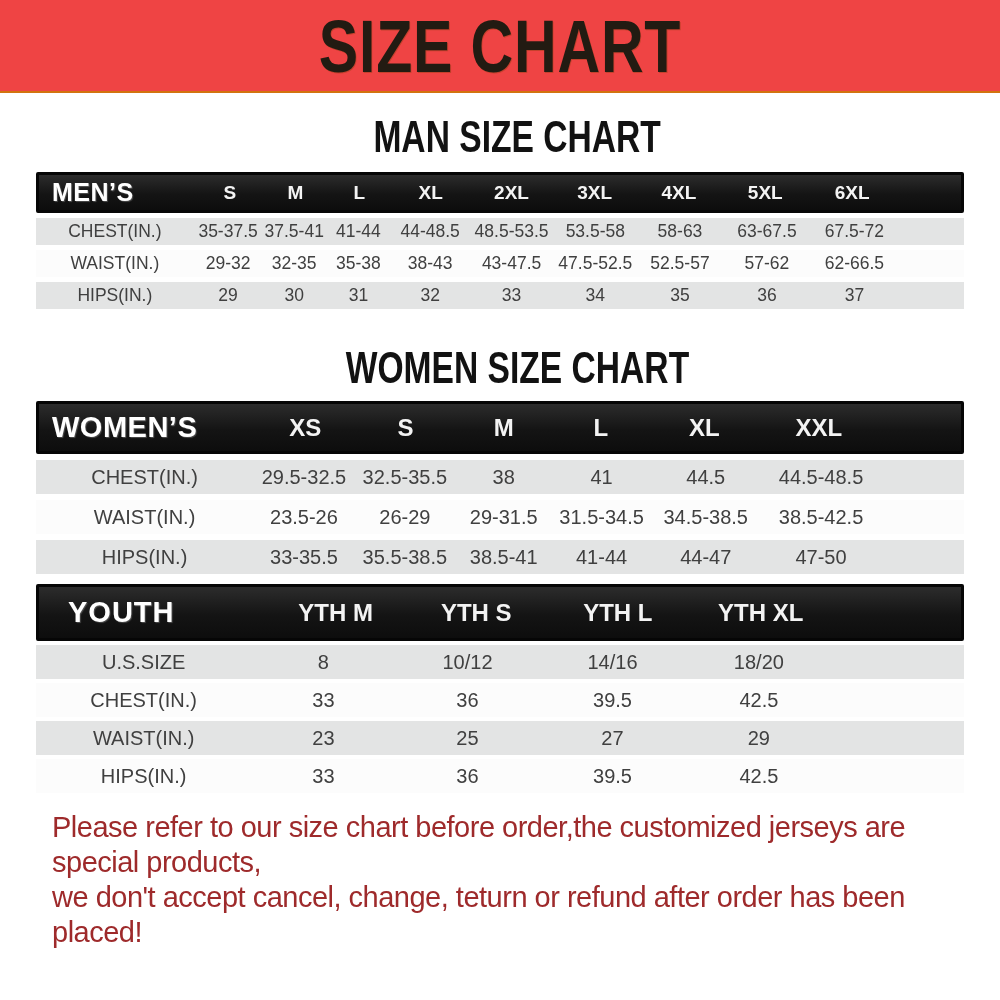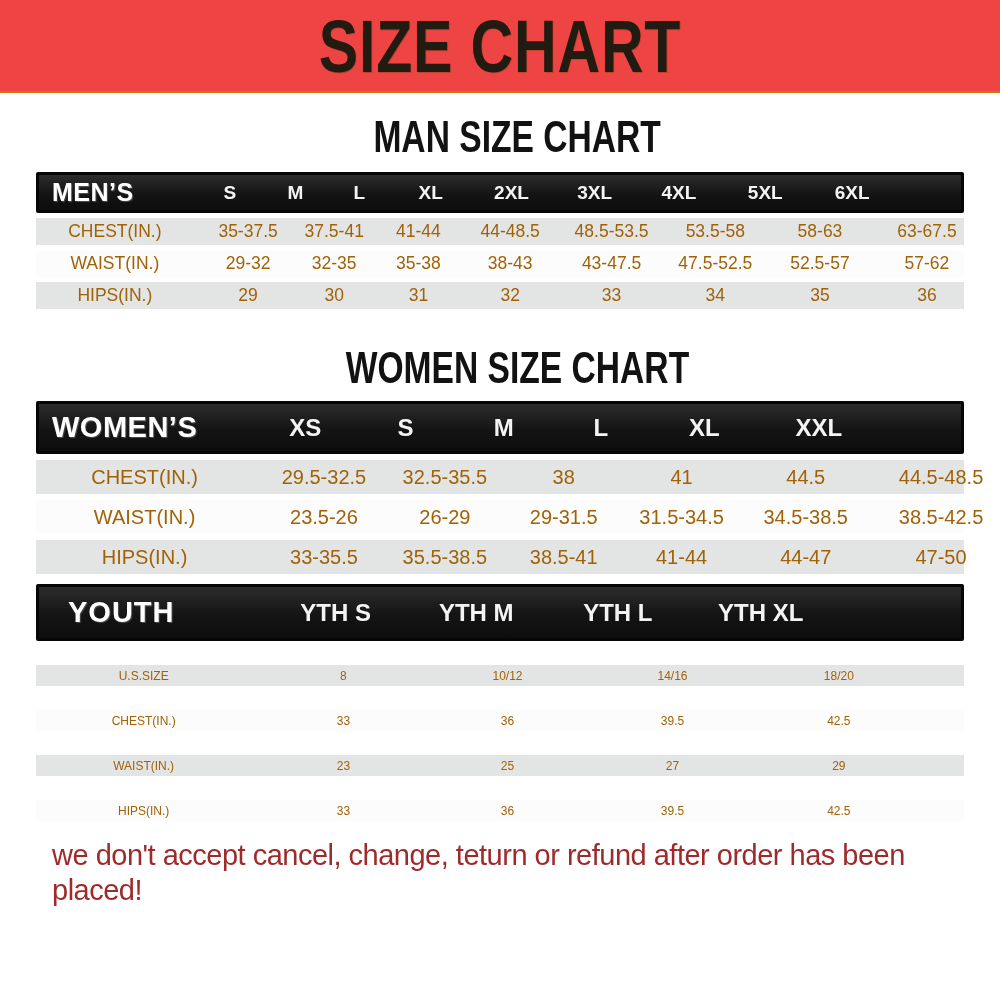--- a/index.html
+++ b/index.html
@@ -57,21 +57,21 @@
   .trow {
     display: grid;
     align-items: center;
   }
   .thead {
     background: linear-gradient(180deg, #2c2c2c 0%, #141414 55%, #0d0d0d 100%);
     border: 3px solid #060606;
     border-radius: 2px;
     color: #ffffff;
   }
-  .tdata { color: #a16207; gap: 20px; }
+  .tdata { color: #404040; }
   .row-gray  { background: #e3e4e4; }
   .row-white { background: #fcfcfc; }
 
   .tcell {
     display: flex;
     align-items: center;
     justify-content: center;
     white-space: nowrap;
   }
   .head-label {
@@ -94,21 +94,21 @@
   .women .trow  { grid-template-columns: 23.4% 10.95% 10.8% 10.5% 10.6% 11.85% 13% 1fr; }
   .women .thead { height: 53px; font-size: 24px; }
   .women .head-label { font-size: 29px; }
   .women .tdata { height: 34px; margin-top: 6px; font-size: 20px; }
   .women { margin-top: 10px; }
 
   
   .youth .trow  { grid-template-columns: 23.2% 15.55% 15.5% 15.75% 15.8% 1fr; }
   .youth .thead { height: 57px; font-size: 24px; padding-left: 16px; }
   .youth .head-label { font-size: 29px; letter-spacing: 1px; }
-  .youth .tdata { height: 21px; margin-top: 24px; font-size: 12px; }
+  .youth .tdata { height: 34px; margin-top: 4px; font-size: 20px; }
   .youth { margin-top: 10px; }
 
   
   .footer-note {
     margin-top: 17px;
     padding-left: 52px;
     padding-right: 20px;
     color: #9e2a2b;
     font-size: 29px;
     line-height: 35px;
@@ -217,22 +217,22 @@
           <div class="tcell data-cell">44-47</div>
           <div class="tcell data-cell">47-50</div>
         </div>
       </div>
   </section>
 
   <section>
     <div class="size-table youth">
         <div class="trow thead">
           <div class="tcell head-label">YOUTH</div>
+          <div class="tcell head-cell">YTH M</div>
           <div class="tcell head-cell">YTH S</div>
-          <div class="tcell head-cell">YTH M</div>
           <div class="tcell head-cell">YTH L</div>
           <div class="tcell head-cell">YTH XL</div>
         </div>
         <div class="trow tdata row-gray">
           <div class="tcell row-label">U.S.SIZE</div>
           <div class="tcell data-cell">8</div>
           <div class="tcell data-cell">10/12</div>
           <div class="tcell data-cell">14/16</div>
           <div class="tcell data-cell">18/20</div>
         </div>
@@ -254,16 +254,17 @@
           <div class="tcell row-label">HIPS(IN.)</div>
           <div class="tcell data-cell">33</div>
           <div class="tcell data-cell">36</div>
           <div class="tcell data-cell">39.5</div>
           <div class="tcell data-cell">42.5</div>
         </div>
       </div>
   </section>
 
   <footer class="footer-note">
+    <p>Please refer to our size chart before order,the customized jerseys are special products,</p>
     <p>we don't accept cancel, change, teturn or refund after order has been placed!</p>
   </footer>
 
 </div>
 
 </body></html>

